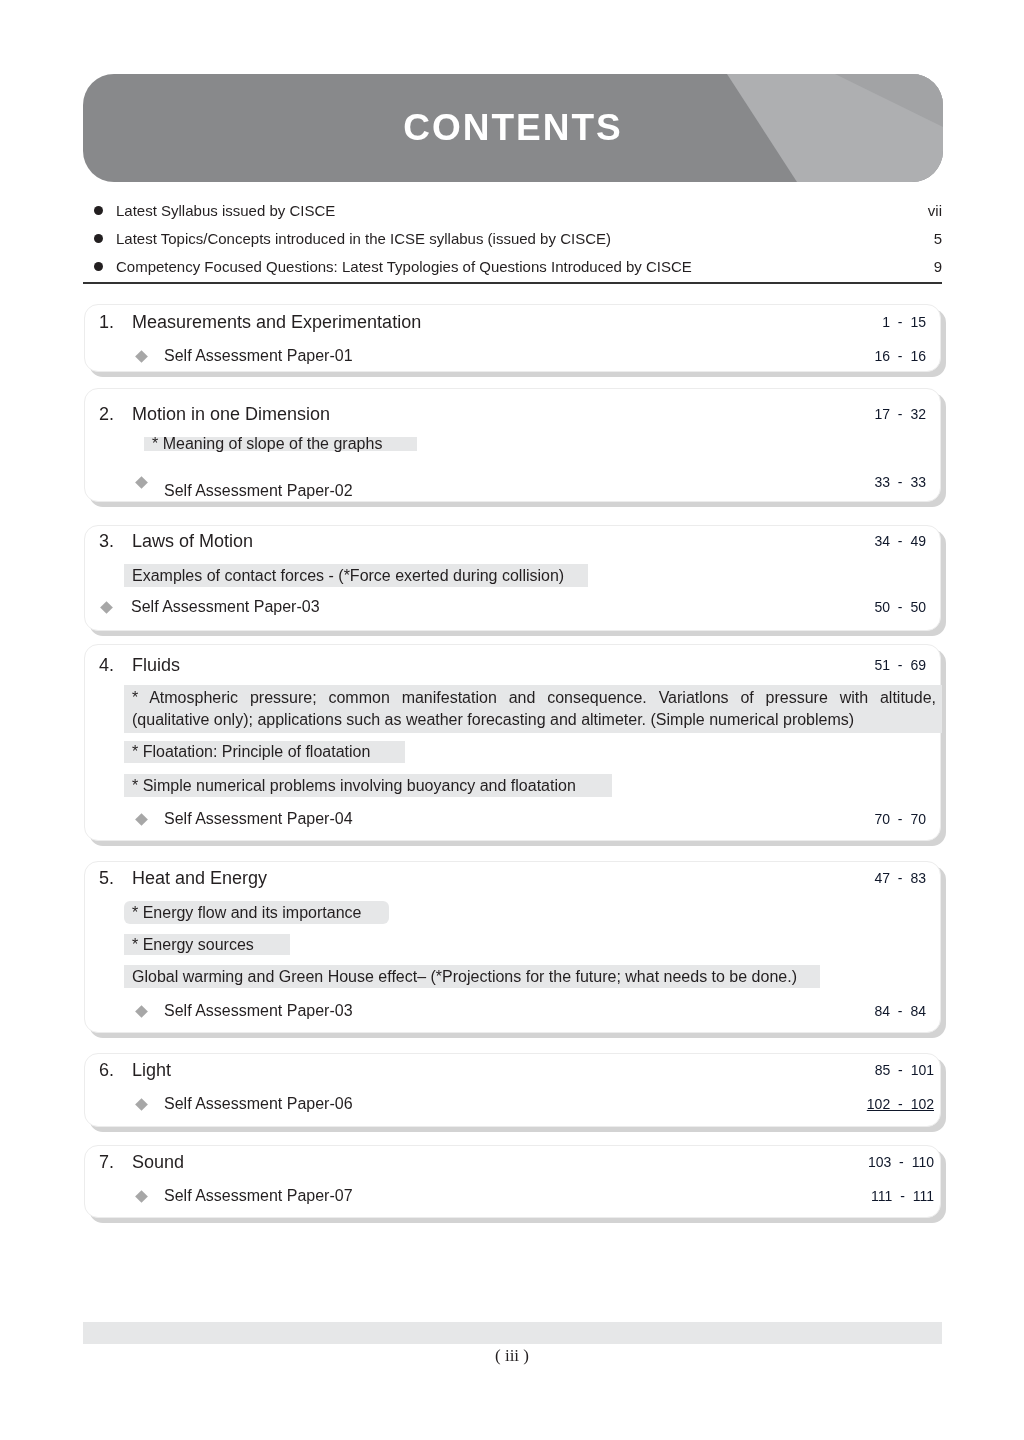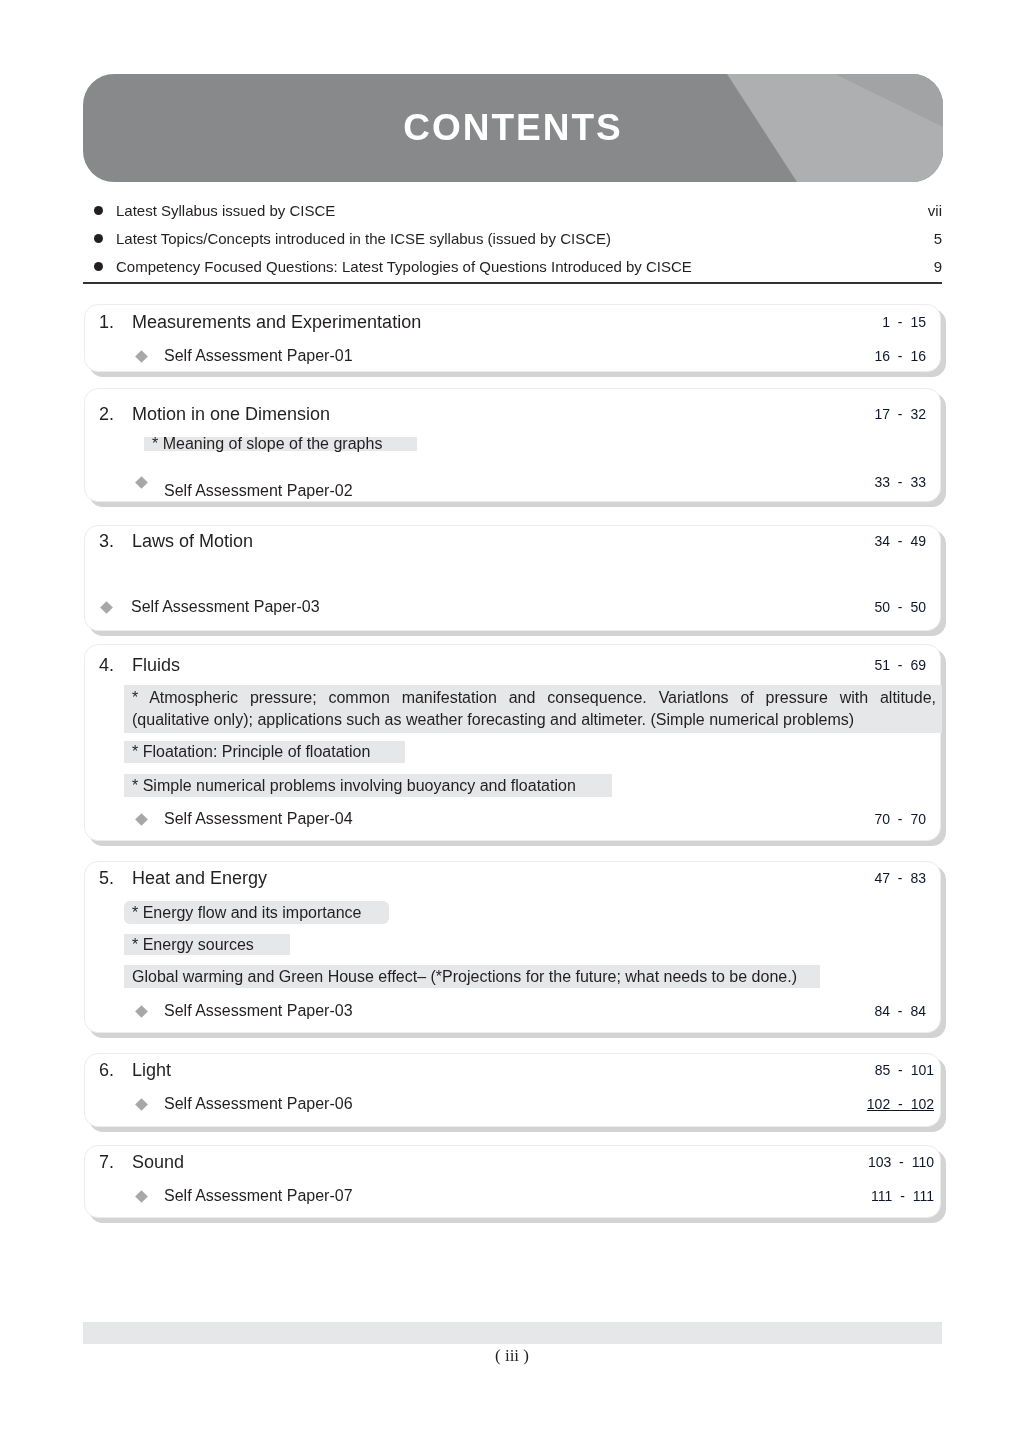--- a/index.html
+++ b/index.html
@@ -130,20 +130,21 @@
     <span class="pages">33 - 33</span>
   </div>
 </div>
 
 <div class="chapter-card" style="top:525px;height:106px;">
   <div class="chapter-row" style="top:2px;">
     <span class="chapter-num">3.</span>
     <span class="chapter-title">Laws of Motion</span>
     <span class="pages">34 - 49</span>
   </div>
+  <div class="topic-box" style="left:39px;top:38px;width:464px;height:23px;">Examples of contact forces - (*Force exerted during collision)</div>
   <div class="sub-row" style="top:69px;">
     <span class="diamond" style="left:17px;"></span>
     <span class="sub-label" style="left:46px;">Self Assessment Paper-03</span>
     <span class="pages">50 - 50</span>
   </div>
 </div>
 
 <div class="chapter-card" style="top:644px;height:197px;">
   <div class="chapter-row" style="top:7px;">
     <span class="chapter-num">4.</span>

